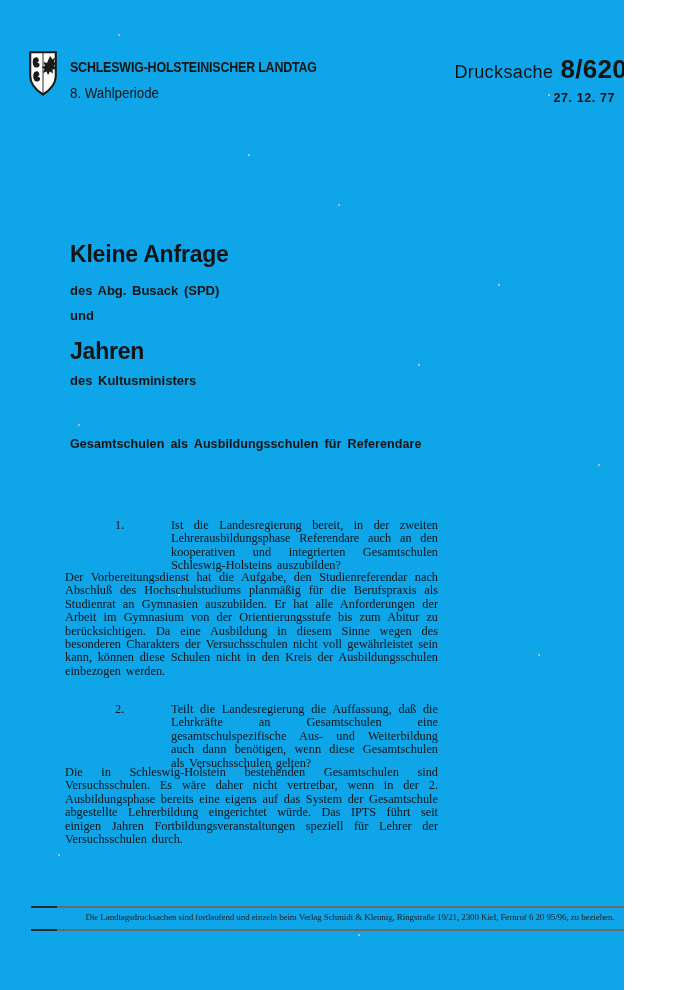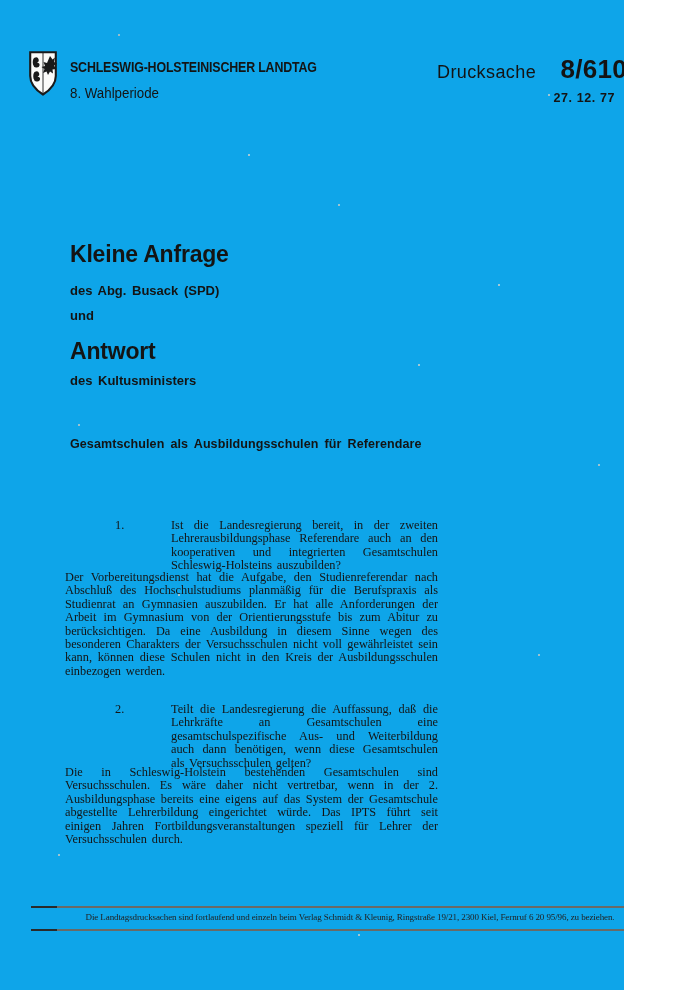--- a/index.html
+++ b/index.html
@@ -29,21 +29,21 @@
     font-family:"Liberation Sans", sans-serif; font-weight:bold; font-size:15.5px;
     letter-spacing:-0.2px; white-space:nowrap;
     transform:scaleX(0.80); transform-origin:0 50%;
   }
   .period {
     position:absolute; left:70px; top:85px;
     font-family:"Liberation Sans", sans-serif; font-size:14px;
     transform:scaleX(0.95); transform-origin:0 50%;
   }
   .hdr-right { position:absolute; left:437px; top:54px; width:190px; }
-  .druck-line { display:flex; align-items:baseline; justify-content:space-between; white-space:nowrap; }
+  .druck-line { display:flex; align-items:baseline; justify-content:flex-end; white-space:nowrap; }
   .druck-label { font-family:"Liberation Sans", sans-serif; font-size:18px; letter-spacing:0.4px; }
   .druck-number { font-family:"Liberation Sans", sans-serif; font-weight:bold; font-size:26px; margin-left:7px; letter-spacing:0.3px; }
   .druck-date {
     font-family:Liberation Sans, sans-serif; font-weight:bold; font-size:12.5px;
     text-align:right; padding-right:12px; margin-top:6px; letter-spacing:0.6px;
   }
 
   
   .t-big  { position:absolute; left:70px; font-family:"Liberation Sans", sans-serif; font-weight:bold; font-size:23px; letter-spacing:-0.2px; }
   .t-sub  { position:absolute; left:70px; font-family:"Liberation Sans", sans-serif; font-weight:bold; font-size:13px; word-spacing:2px; }
@@ -103,29 +103,29 @@
       <path d="M6.5 22 q3.5-2 4.5 1 q1 2.5-1.5 3.5 q3 0.5 2.5 3 q-0.5 2.5-3.5 2 q-2.5-0.5-3-3 q-0.8-4.5 1-6.5 Z" fill="#1a1a1a"></path>
 
       <path d="M22 6 l2.5 3.5 2.5-2 -1 4.5 3 1.5 -3 2 2 3.5 -3.5 0.5 0.5 4 -3-2 -2 3.5 -1.5-3.5 -3.5 1.5 1.5-4 -3-2 3.5-1 -1.5-4 3.5 1 Z" fill="#1a1a1a"></path>
     </svg>
   </div>
   <div class="parliament">SCHLESWIG-HOLSTEINISCHER LANDTAG</div>
   <div class="period">8. Wahlperiode</div>
   <div class="hdr-right">
     <div class="druck-line">
       <span class="druck-label">Drucksache</span>
-      <span class="druck-number">8/610</span>
+      <span class="druck-number">8/620</span>
     </div>
     <div class="druck-date">27. 12. 77</div>
   </div>
 
   <div class="t-big request-title">Kleine Anfrage</div>
   <div class="t-sub request-author">des Abg. Busack (SPD)</div>
   <div class="t-sub connector">und</div>
-  <div class="t-big answer-title">Antwort</div>
+  <div class="t-big answer-title">Jahren</div>
   <div class="t-sub answer-author">des Kultusministers</div>
 
   <div class="subject">Gesamtschulen als Ausbildungsschulen für Referendare</div>
 
   <div class="question question-1">
     <span class="q-num">1.</span>
     <span class="q-text" lang="de">Ist die Landesregierung bereit, in der zweiten Lehrerausbildungsphase Referendare auch an den kooperativen und integrierten Gesamtschulen Schleswig-Holsteins auszubilden?</span>
   </div>
   <div class="answer answer-1" lang="de">Der Vorbereitungsdienst hat die Aufgabe, den Studienreferendar nach Abschluß des Hochschulstudiums planmäßig für die Berufspraxis als Studienrat an Gymnasien auszubilden. Er hat alle Anforderungen der Arbeit im Gymnasium von der Orientierungsstufe bis zum Abitur zu berücksichtigen. Da eine Ausbildung in diesem Sinne wegen des besonderen Charakters der Versuchsschulen nicht voll gewährleistet sein kann, können diese Schulen nicht in den Kreis der Ausbildungsschulen einbezogen werden.</div>
 

